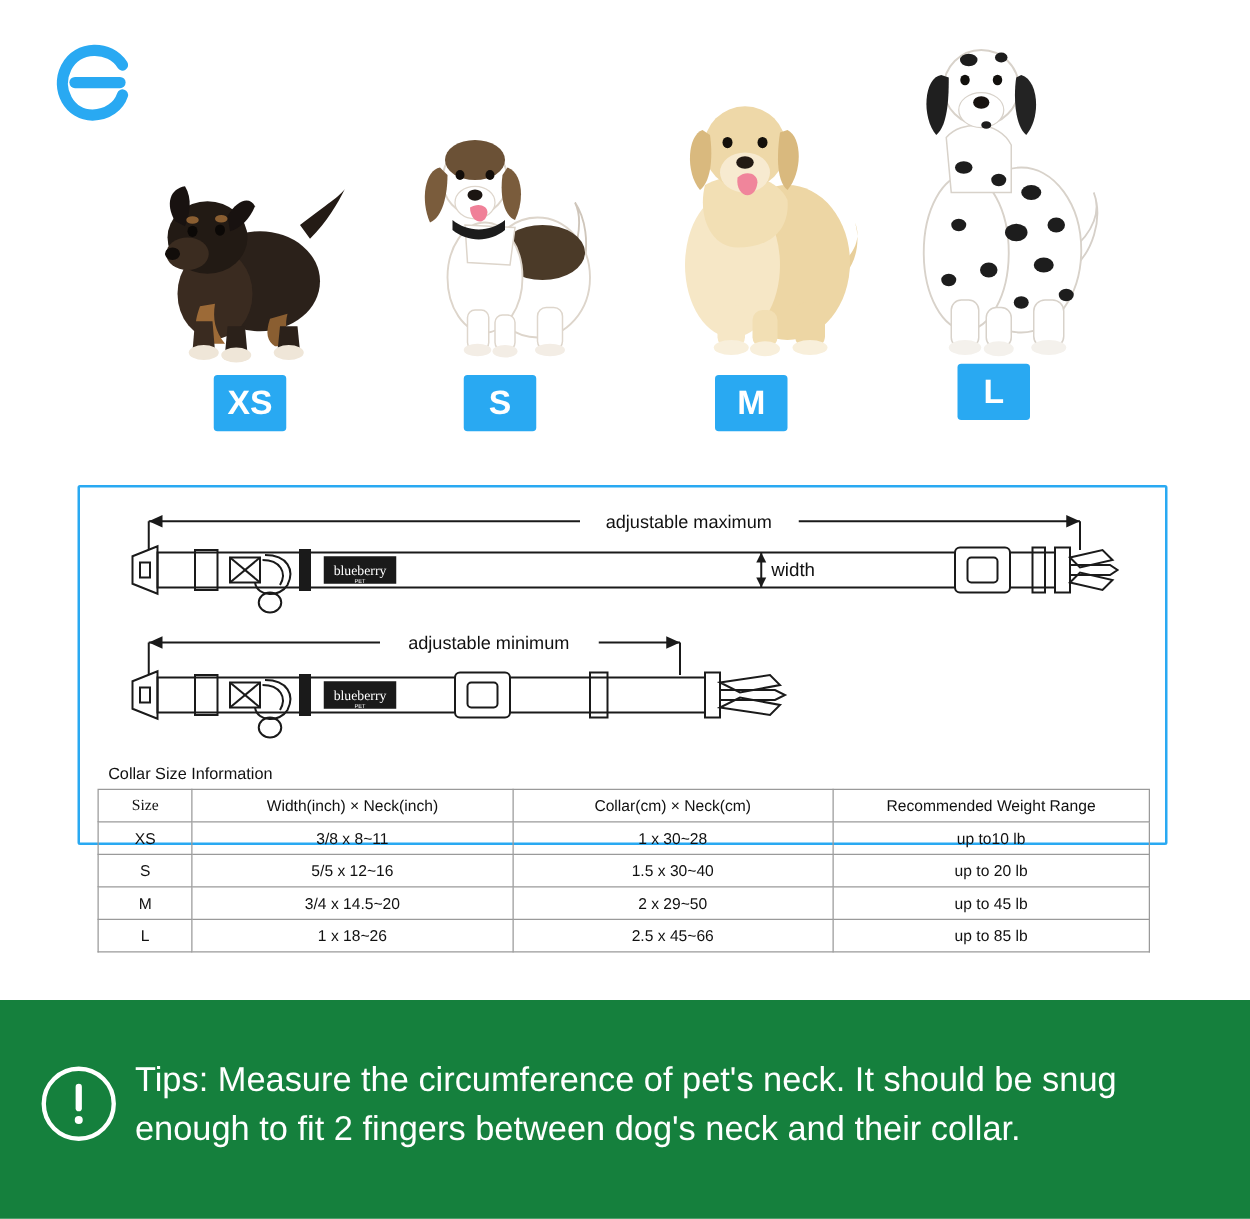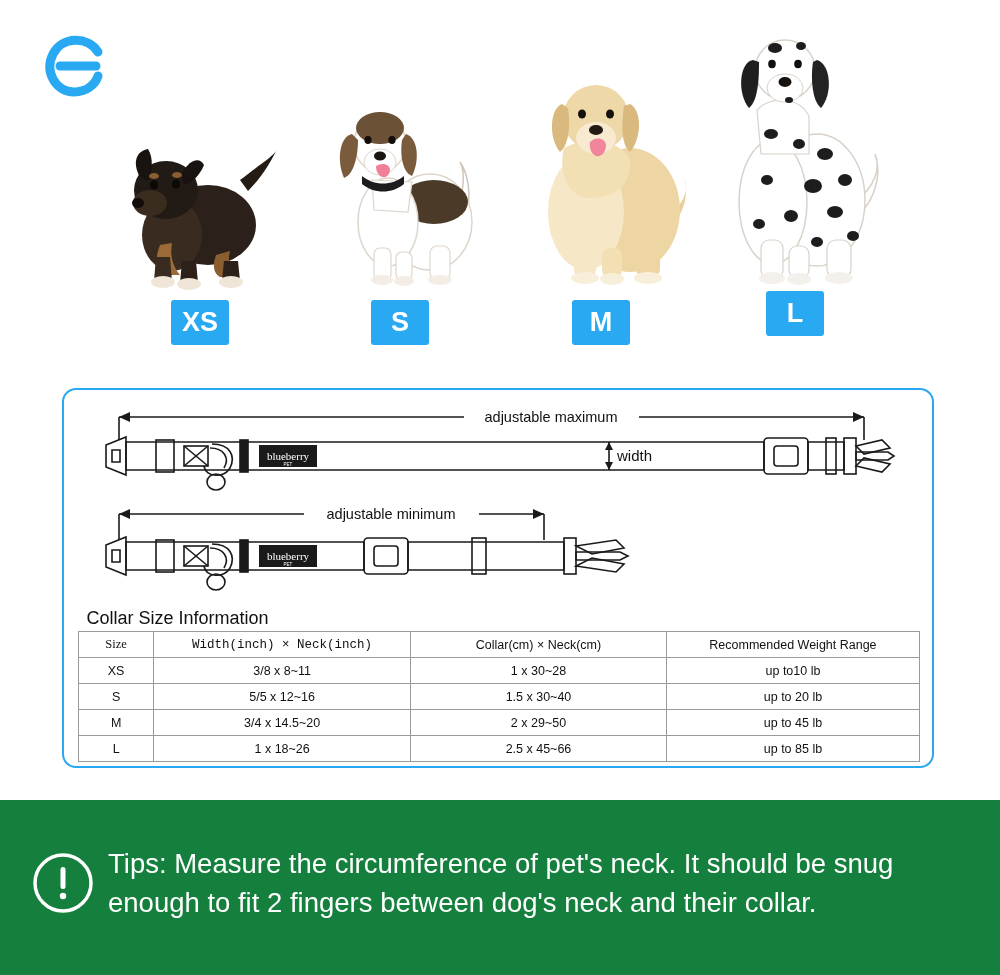--- a/index.html
+++ b/index.html
@@ -54,23 +54,23 @@
     border-radius: 3px;
     font-family: "Liberation Sans", sans-serif;
   }
 
   
   .panel {
     position: absolute;
     left: 62px;
     top: 388px;
     width: 872px;
-    height: 380px;
+    height: 288px;
     border: 2px solid #29a9f2;
-    border-radius: 14px;
+    border-radius: 2px;
     background: #ffffff;
     box-sizing: border-box;
   }
   .diagram {
     position: absolute;
     left: 0;
     top: 0;
     width: 868px;
     height: 215px;
   }
@@ -94,24 +94,24 @@
     height: 25px;
     text-align: center;
     padding: 0 2px;
   }
   table.size-table td.caption {
     border: none;
     border-bottom: 1px solid #9a9a9a;
     text-align: left;
     padding-left: 8px;
     height: 26px;
-    font-size: 18px;
+    font-size: 13px;
   }
   .col-size   { width: 72px; font-family: Liberation Serif, serif; }
-  .col-inch   { width: 258px; font-family: Liberation Mono, monospace; }
+  .col-inch   { width: 258px; }
   .col-cm     { width: 258px; }
   .col-weight { width: 254px; margin-left: 32px; }
 
   
   .tips {
     position: absolute;
     left: 0;
     top: 800px;
     width: 1000px;
     height: 175px;

